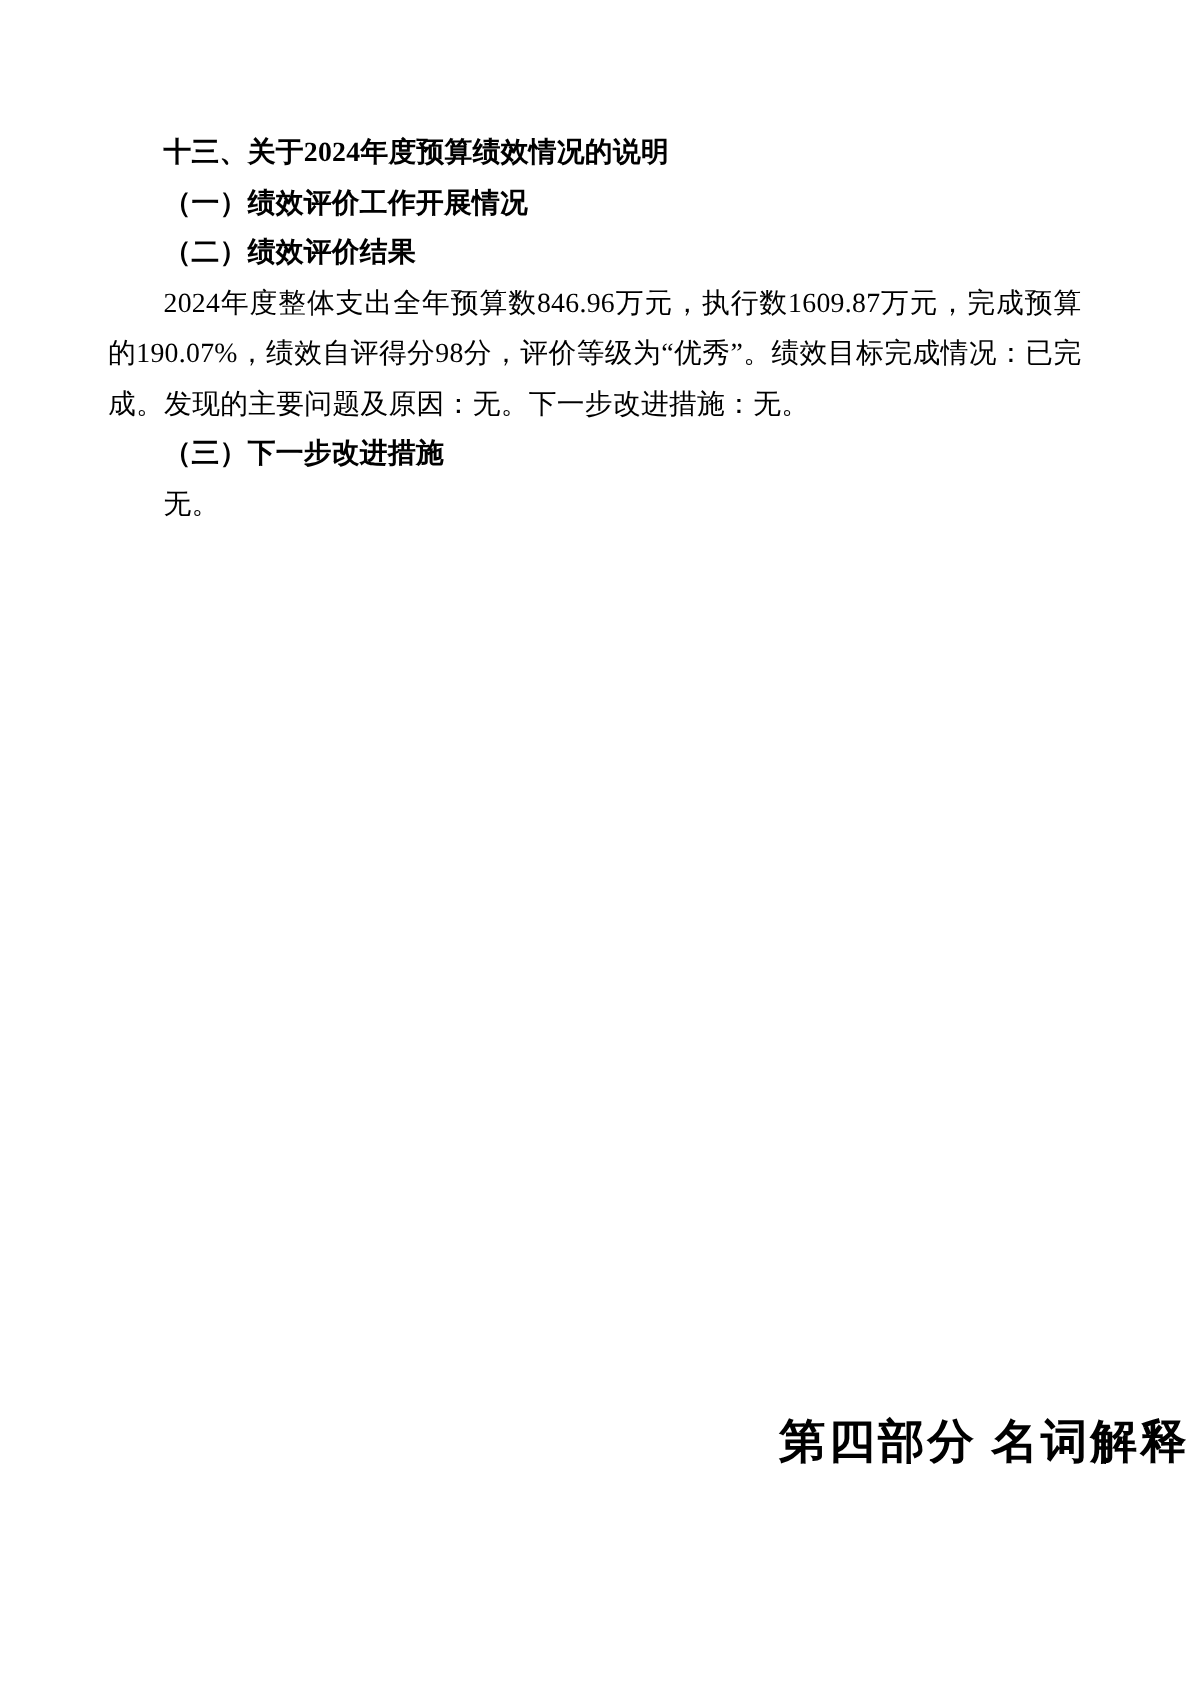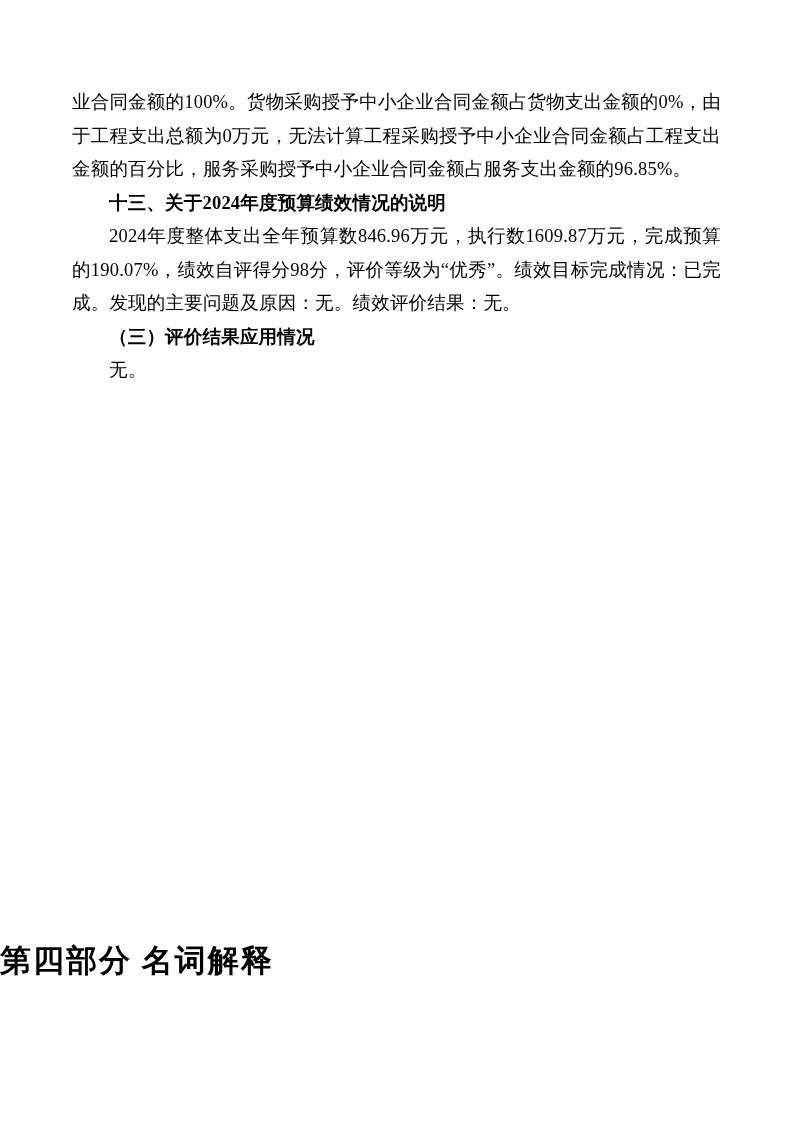--- a/index.html
+++ b/index.html
@@ -43,33 +43,34 @@
   }
   .subheading {
     text-indent: 2em;
     font-weight: bold;
   }
   .part-title {
     position: absolute;
     left: 0;
     right: 0;
     top: 940px;
-    text-align: left;
+    text-align: right;
     font-family: "Liberation Serif", "DejaVu Serif", serif;
     font-weight: bold;
     font-size: 31px;
     letter-spacing: 2px;
   }
 </style>
 </head>
 <body>
 
 <div class="page">
   <div class="doc-body">
-    <p class="para noindent">业合同金额的100%。货物采购授予中小企业合同金额占货物支出金额的0%，由于工程支出总额为0万元，无法计算工程采购授予中小企业合同金额占工程支出金额的百分比，服务采购授予中小企业合同金额占服务支出金额的96.85%。</p>
     <p class="heading">十三、关于2024年度预算绩效情况的说明</p>
-    <p class="para">2024年度整体支出全年预算数846.96万元，执行数1609.87万元，完成预算的190.07%，绩效自评得分98分，评价等级为“优秀”。绩效目标完成情况：已完成。发现的主要问题及原因：无。绩效评价结果：无。</p>
-    <p class="subheading">（三）评价结果应用情况</p>
+    <p class="subheading">（一）绩效评价工作开展情况</p>
+    <p class="subheading">（二）绩效评价结果</p>
+    <p class="para">2024年度整体支出全年预算数846.96万元，执行数1609.87万元，完成预算的190.07%，绩效自评得分98分，评价等级为“优秀”。绩效目标完成情况：已完成。发现的主要问题及原因：无。下一步改进措施：无。</p>
+    <p class="subheading">（三）下一步改进措施</p>
     <p class="para">无。</p>
   </div>
 
   <div class="part-title">第四部分  名词解释</div>
 </div>
 
 </body></html>

